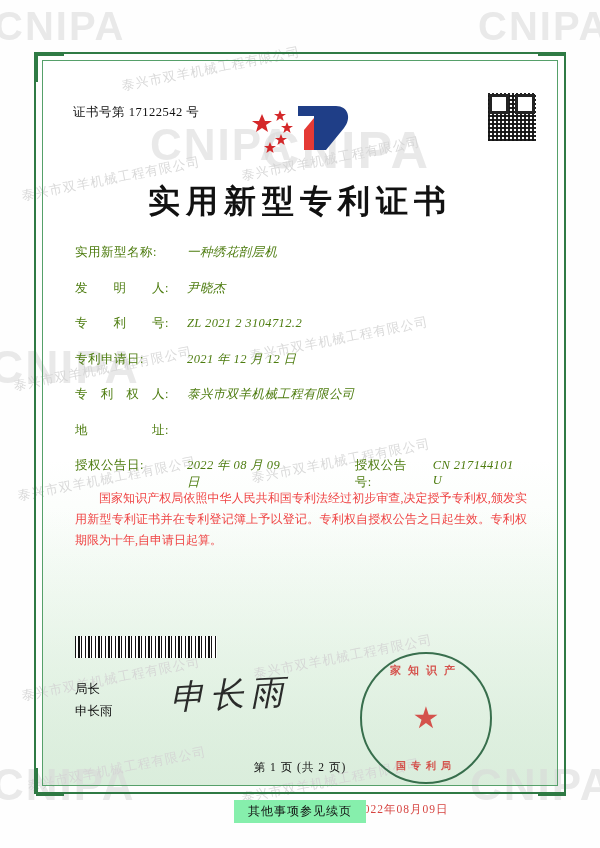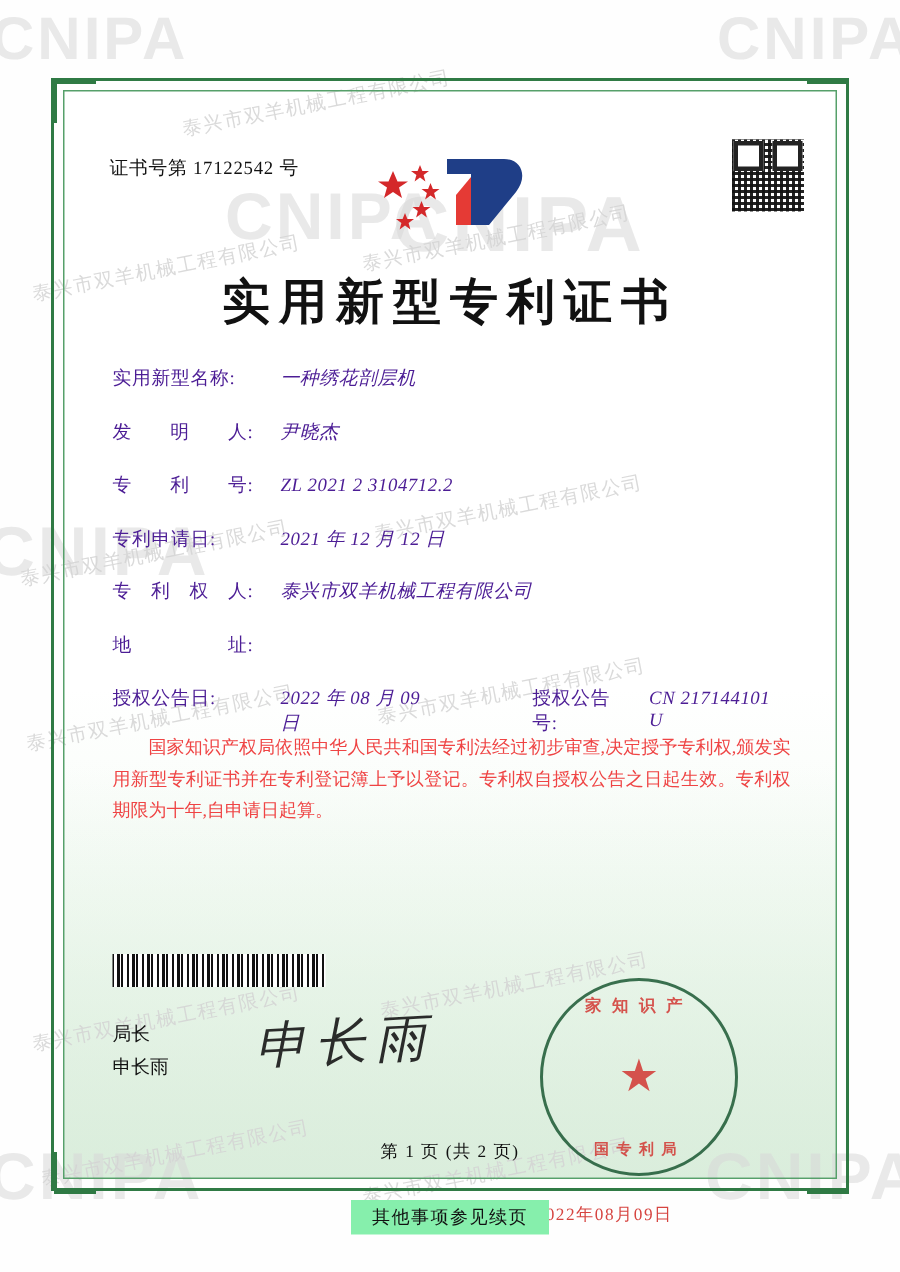--- a/index.html
+++ b/index.html
@@ -157,21 +157,21 @@
     color: #111;
     font-family: "DejaVu Serif", "Liberation Serif", serif;
   }
 
   .fields {
     position: absolute;
     left: 33px;
     top: 184px;
     width: 450px;
     font-size: 12.5px;
-    color: #4c1d95;
+    color: #4d7c0f;
   }
   .field-row {
     display: flex;
     align-items: baseline;
     margin-bottom: 18.5px;
   }
   .field-label {
     width: 112px;
     flex: none;
     letter-spacing: .5px;

